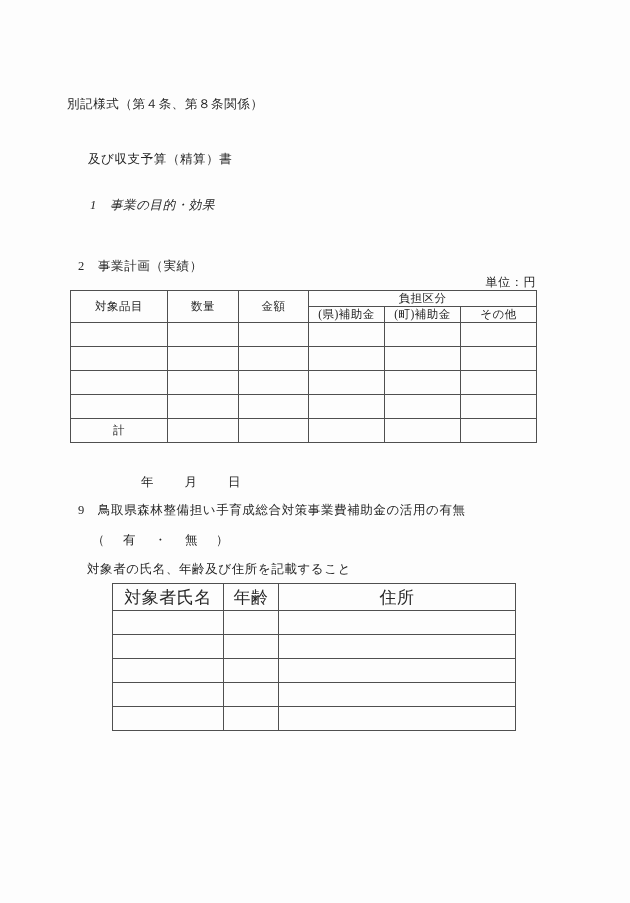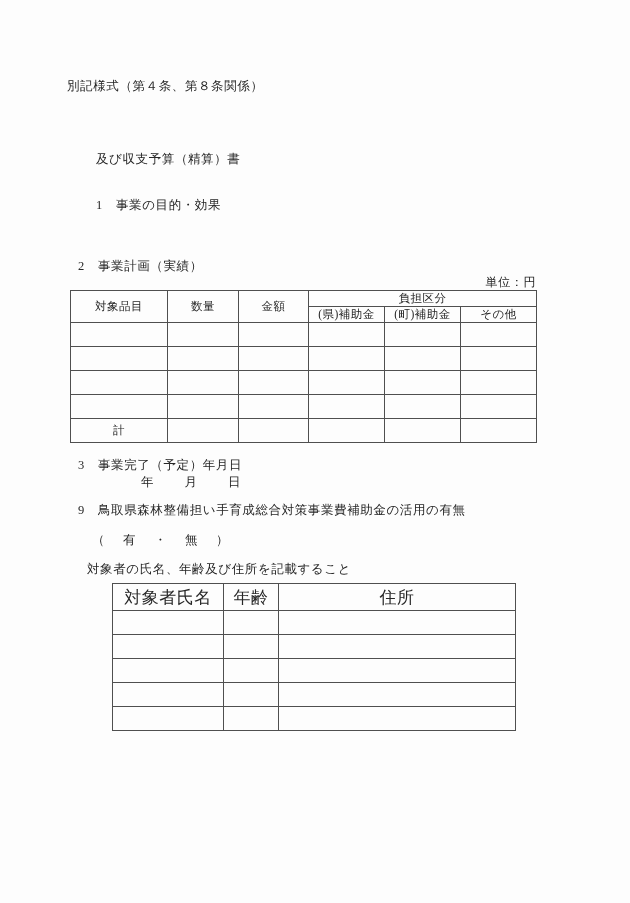--- a/index.html
+++ b/index.html
@@ -65,25 +65,25 @@
     letter-spacing: 0.5px;
   }
   .table2 thead tr { height: 27px; }
   .table2 tbody tr { height: 24px; }
 </style>
 </head>
 <body>
 
 <div class="page">
 
-  <div class="abs" style="left:67px; top:78px;text-align:right;">別記様式（第４条、第８条関係）</div>
-
-  <div class="abs title-line" style="left:88px; top:151px;margin-left:8px;">及び収支予算（精算）書</div>
-
-  <div class="abs" style="left:96px; top:197px;">1　事業の目的・効果</div>
+  <div class="abs" style="left:67px; top:96px;text-align:right;">別記様式（第４条、第８条関係）</div>
+
+  <div class="abs title-line" style="left:88px; top:151px;">及び収支予算（精算）書</div>
+
+  <div class="abs" style="left:90px; top:197px;font-style:italic;">1　事業の目的・効果</div>
 
   <div class="abs" style="left:78px; top:258px;">2　事業計画（実績）</div>
 
   <div class="unit-label">単位：円</div>
 
   <table class="table1">
     <colgroup>
       <col style="width:97px">
         <col style="width:71px">
         <col style="width:70px">
@@ -141,21 +141,20 @@
         <td>計</td>
         <td></td>
           <td></td>
           <td></td>
           <td></td>
           <td></td>
       </tr>
     </tbody>
   </table>
 
-  <div class="abs" style="left:78px; top:457px;">3　事業完了（予定）年月日</div>
   <div class="abs" style="left:141px; top:474px; letter-spacing:2px;">年　　月　　日</div>
 
   <div class="abs" style="left:78px; top:502px;">9　鳥取県森林整備担い手育成総合対策事業費補助金の活用の有無</div>
   <div class="abs" style="left:92px; top:532px; letter-spacing:3px;">（　有　・　無　）</div>
   <div class="abs" style="left:87px; top:562px;font-family:Liberation Mono, monospace;">対象者の氏名、年齢及び住所を記載すること</div>
 
   <table class="table2">
     <colgroup>
       <col style="width:111px">
         <col style="width:55px">

